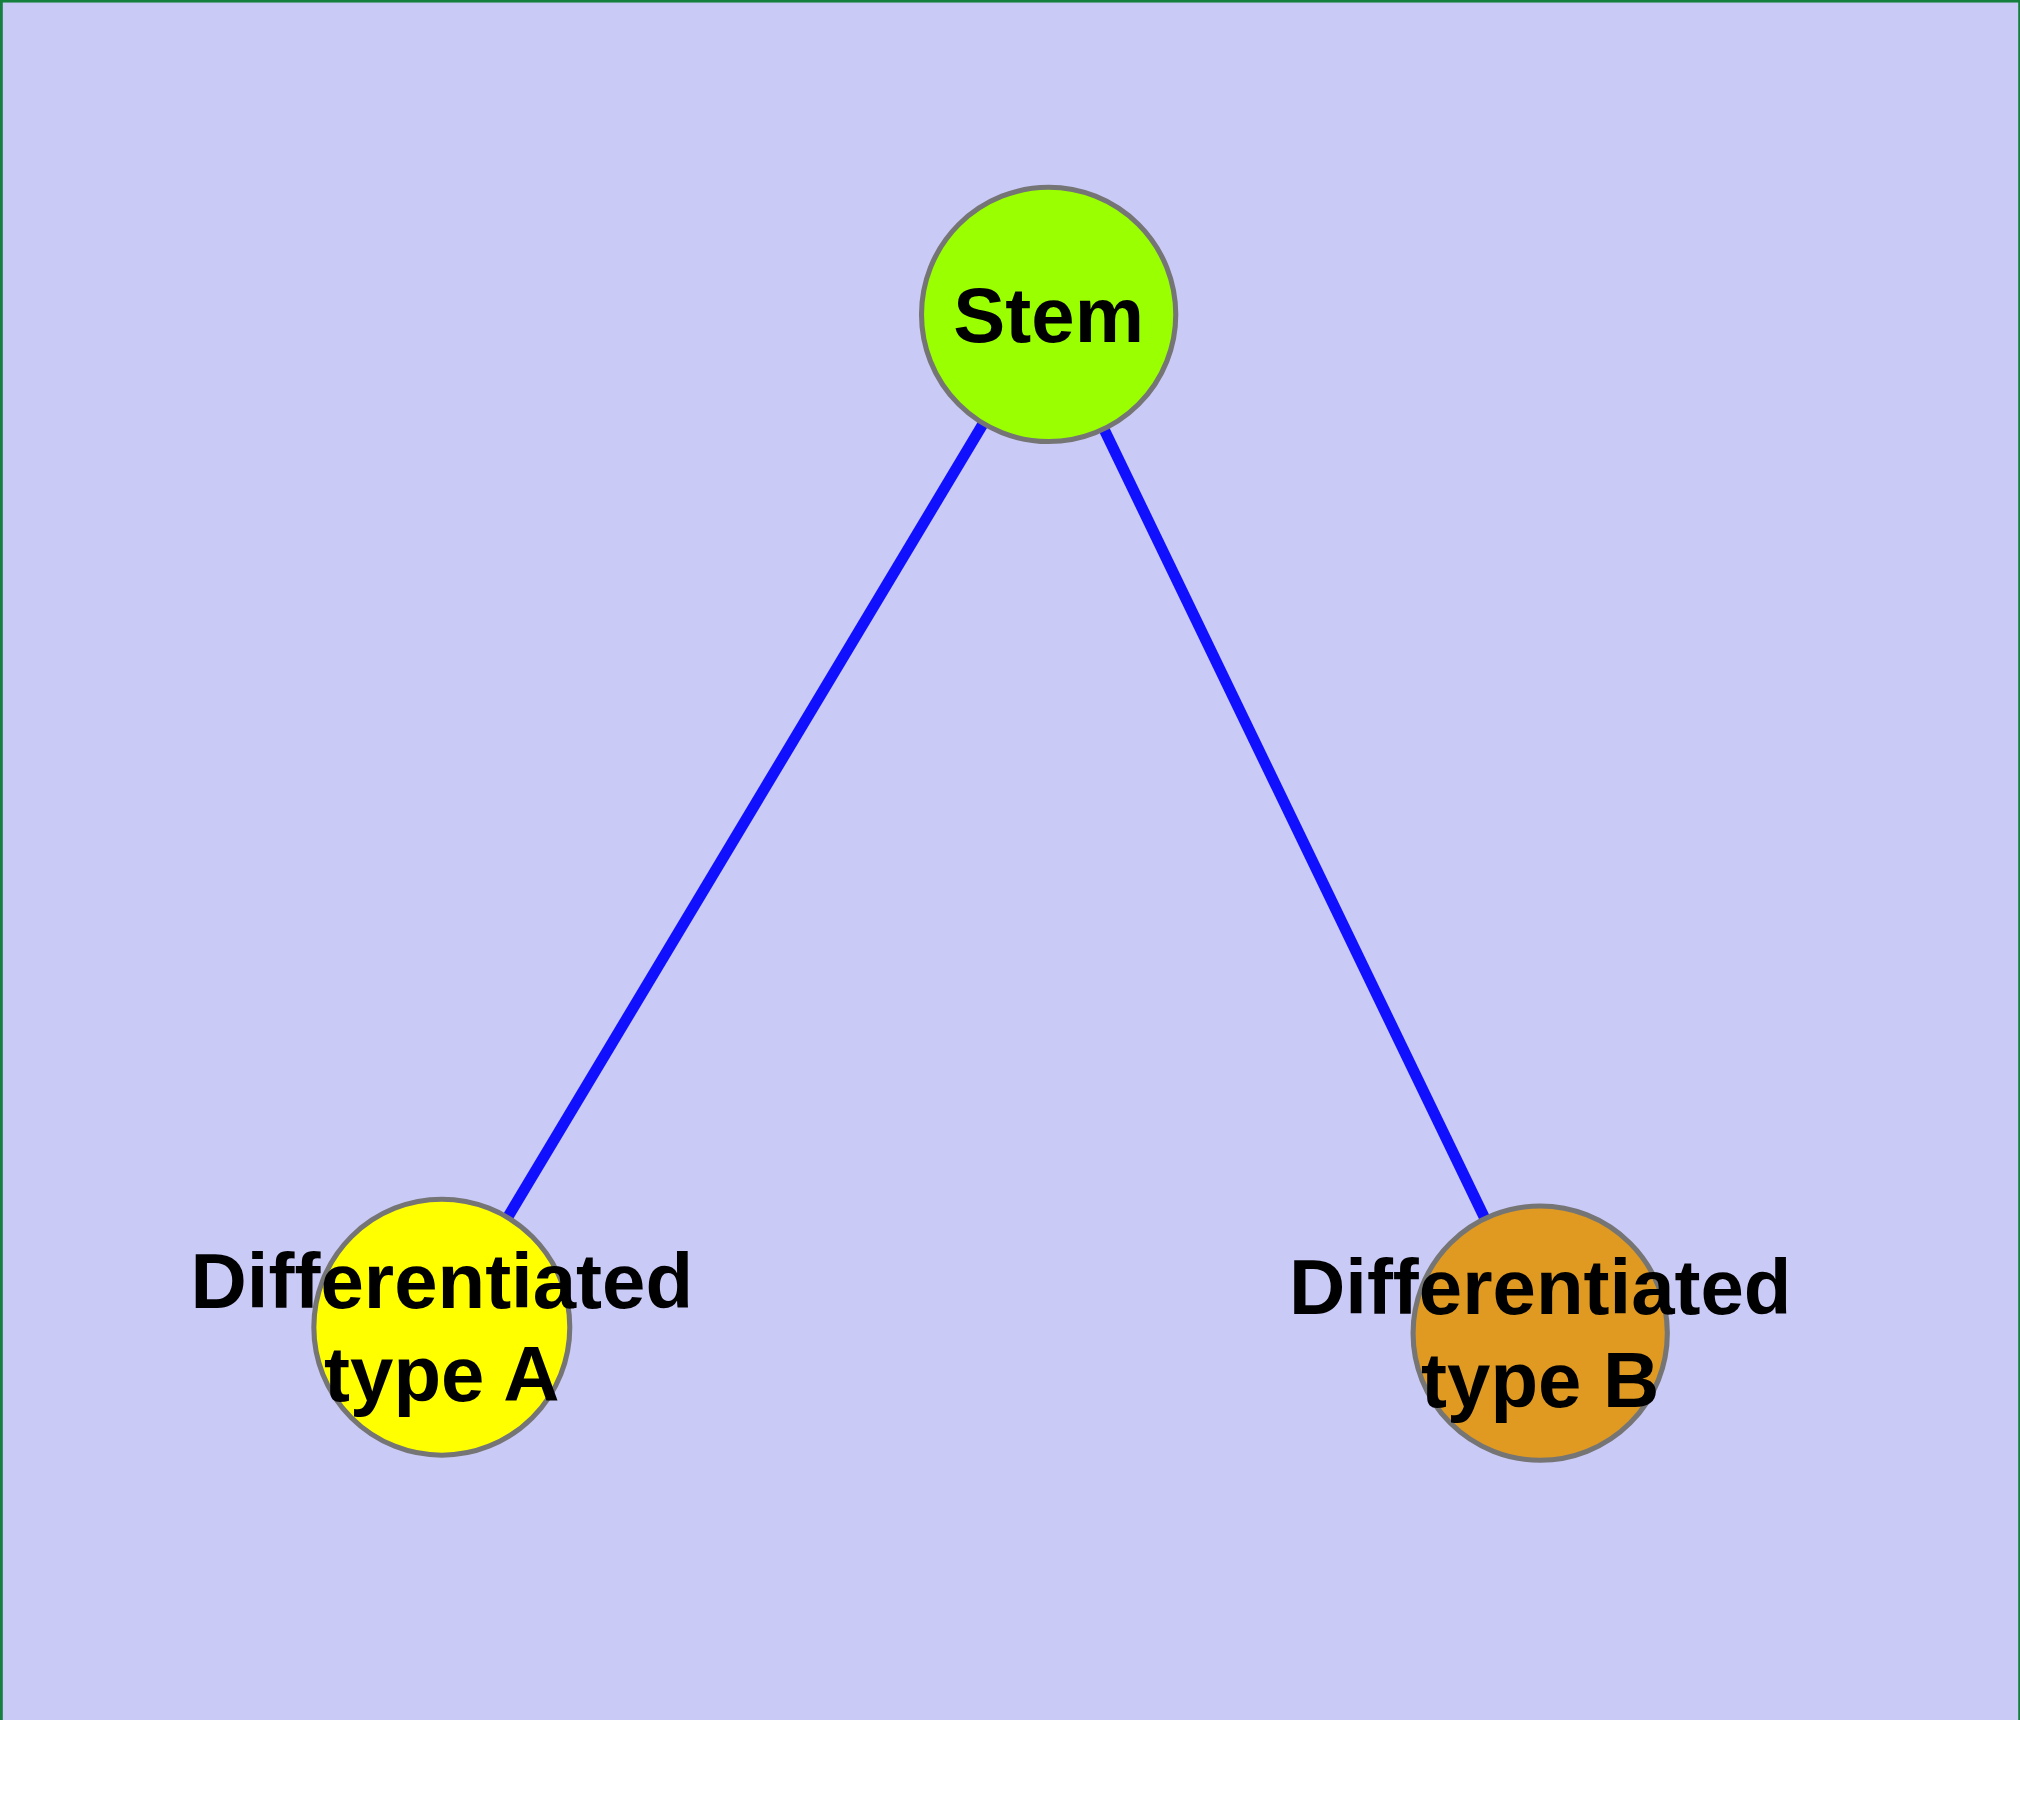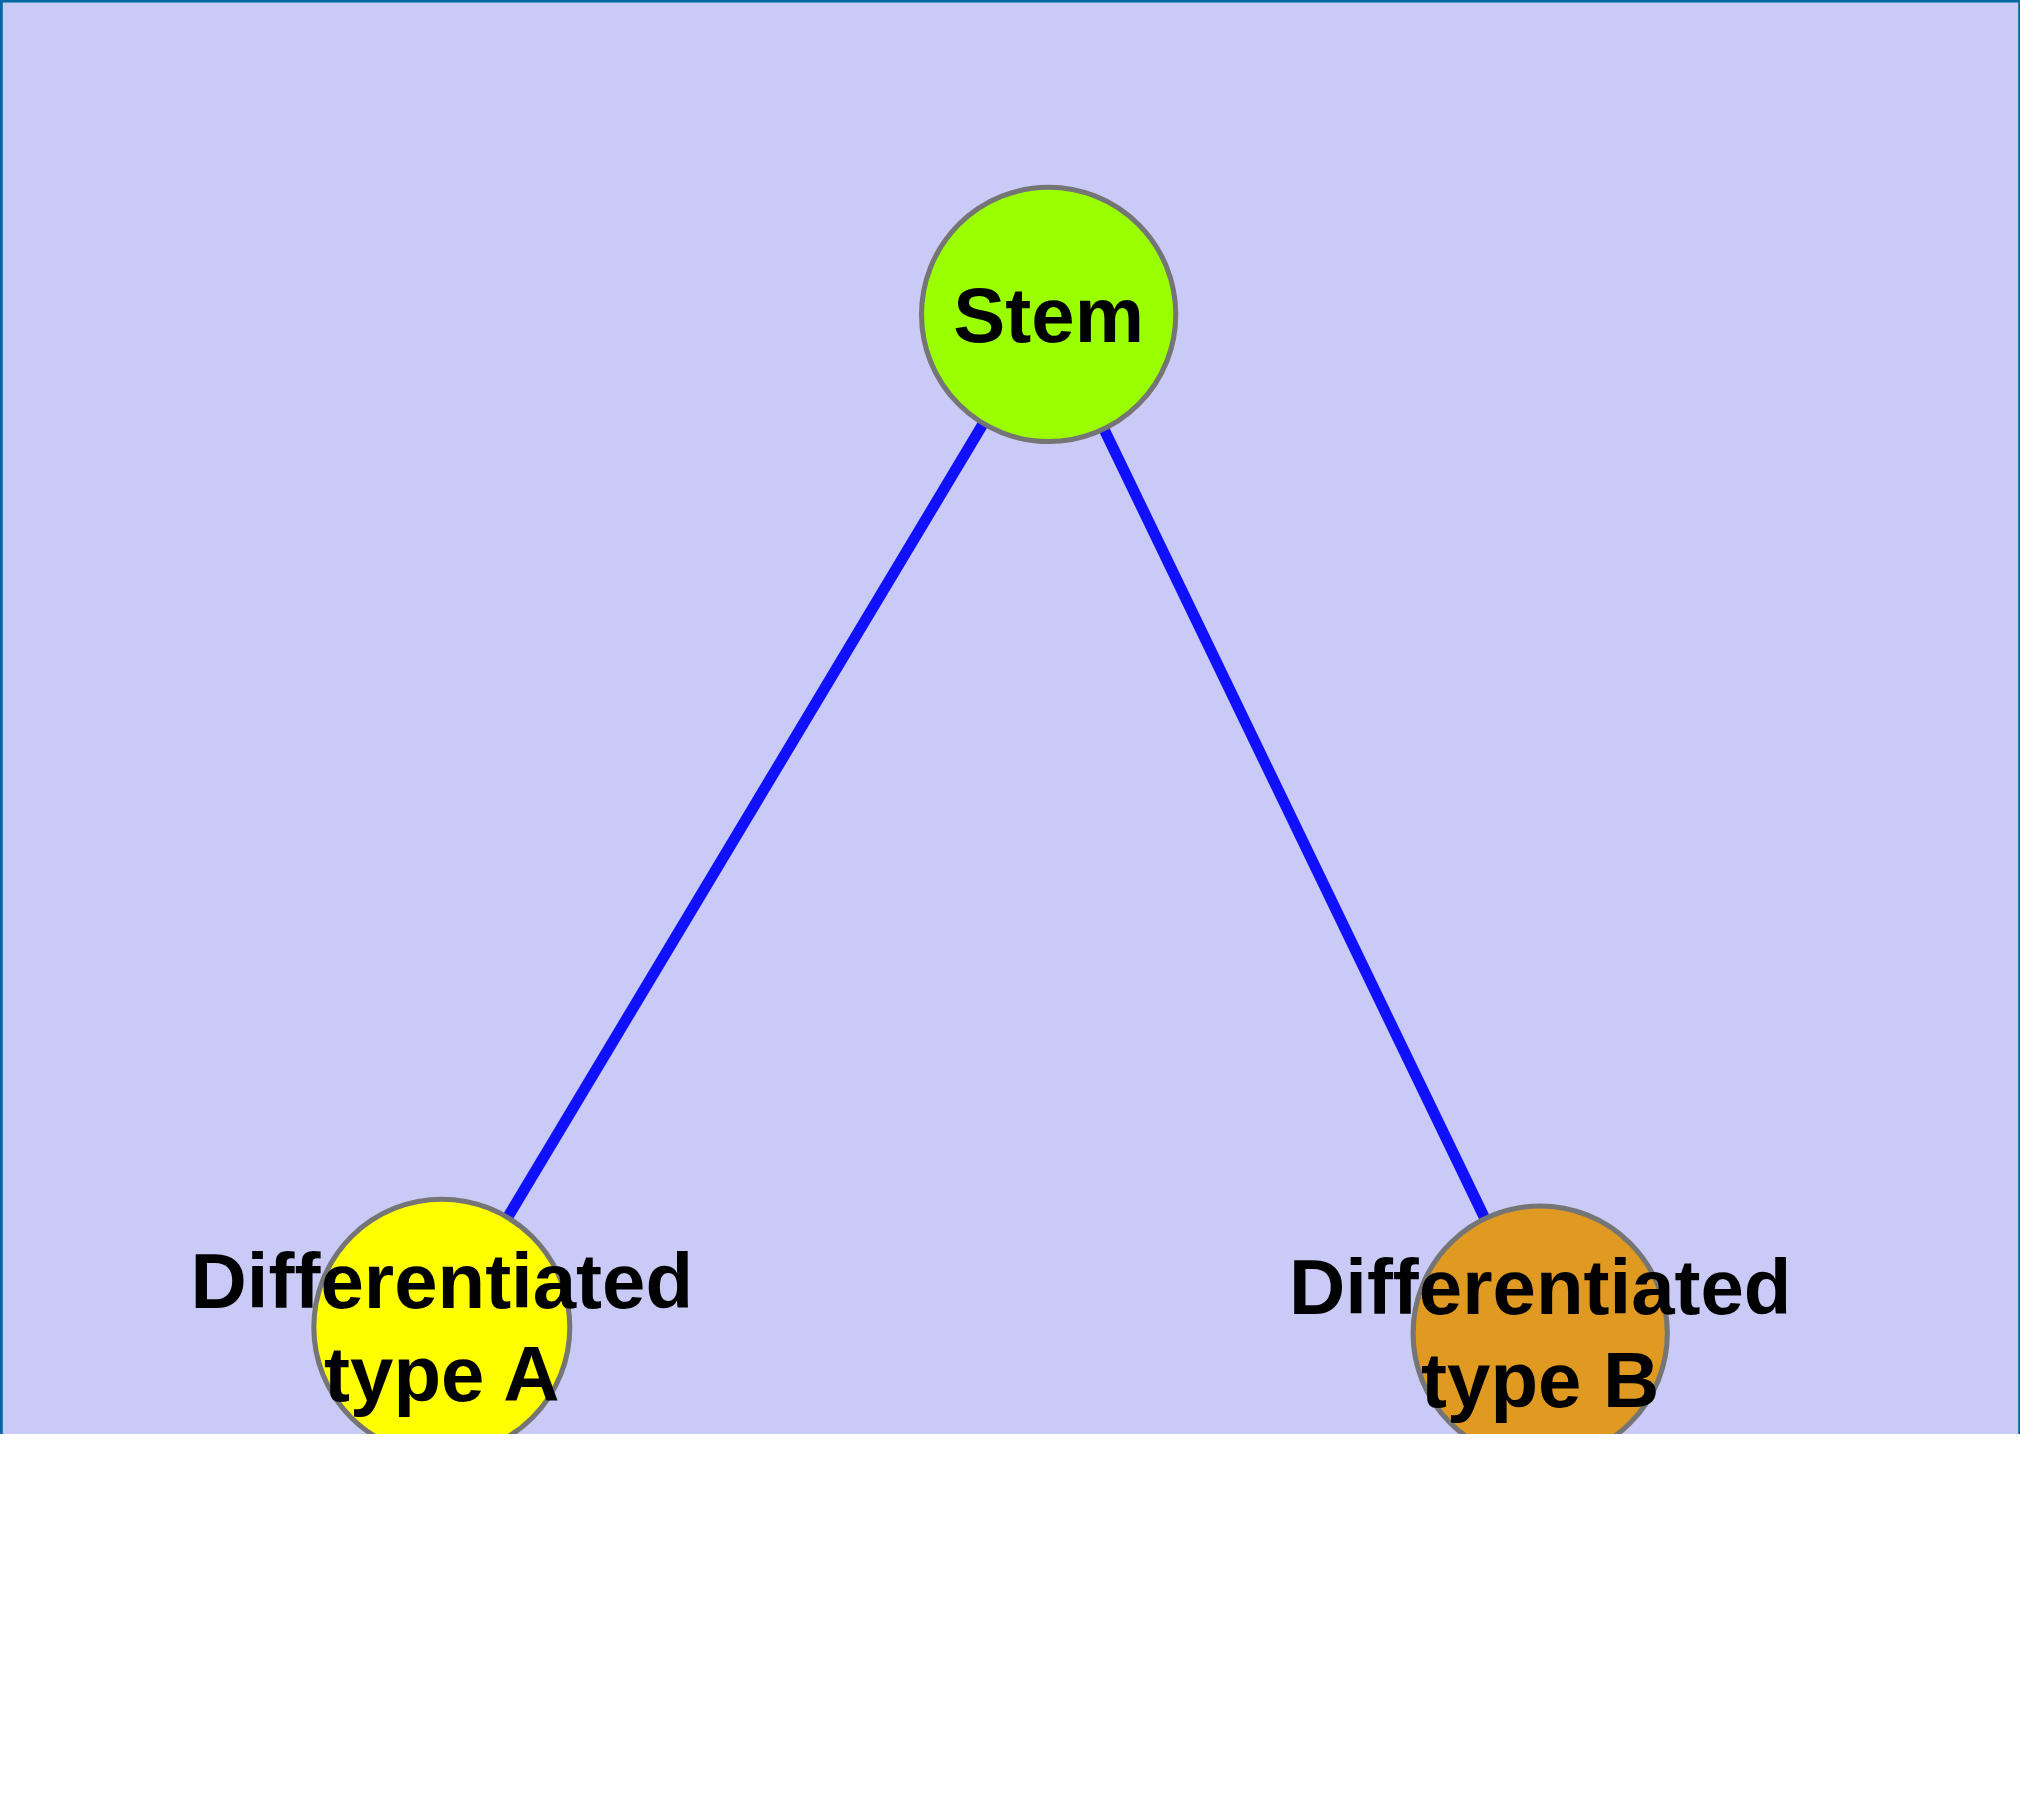--- a/index.html
+++ b/index.html
@@ -2,23 +2,23 @@
 <html style="font-size:13.6px"><head>
 <meta charset="utf-8">
 <style>
   html, body {
     margin: 0;
     padding: 0;
     background: #ffffff;
   }
   .figure-wrap {
     width: 2021px;
-    height: 1434px;
+    height: 1720px;
     position: relative;
-    background: #0369a1;
+    background: #15803d;
     overflow: hidden;
   }
   svg {
     display: block;
     width: 2021px;
     height: 1812px;
   }
   .node-label-line {
     font-family: "Liberation Sans", "DejaVu Sans", sans-serif;
     font-weight: bold;

